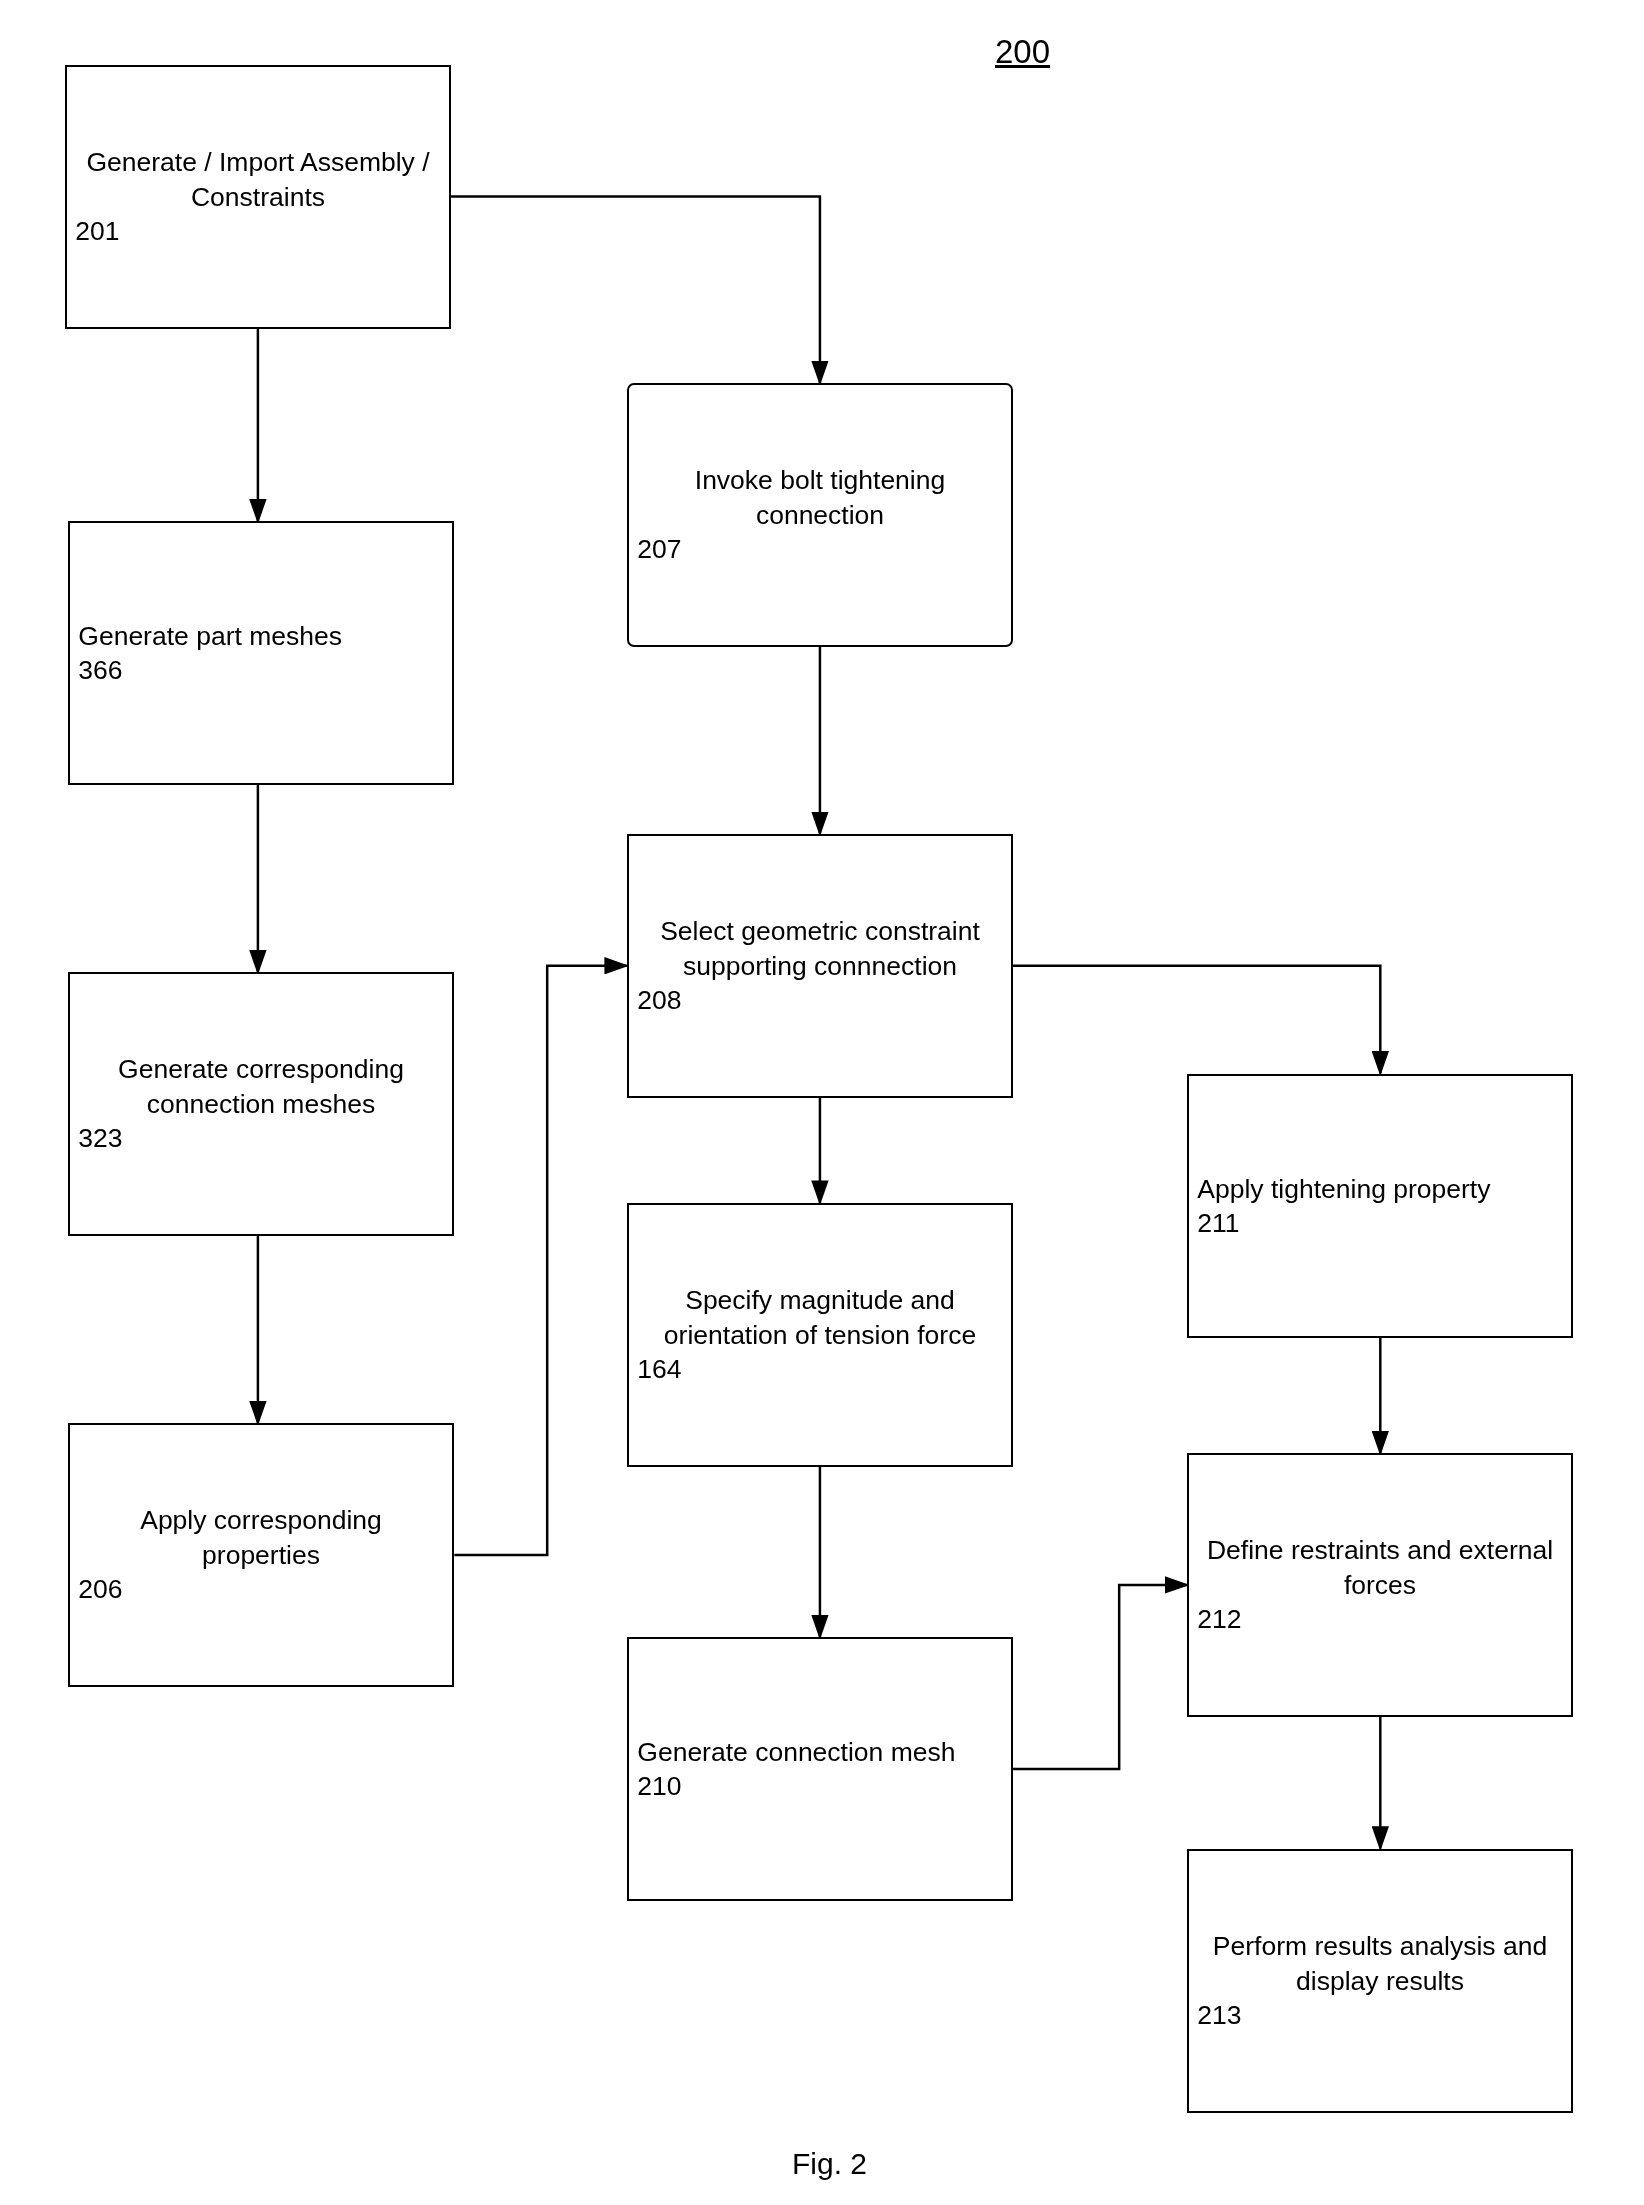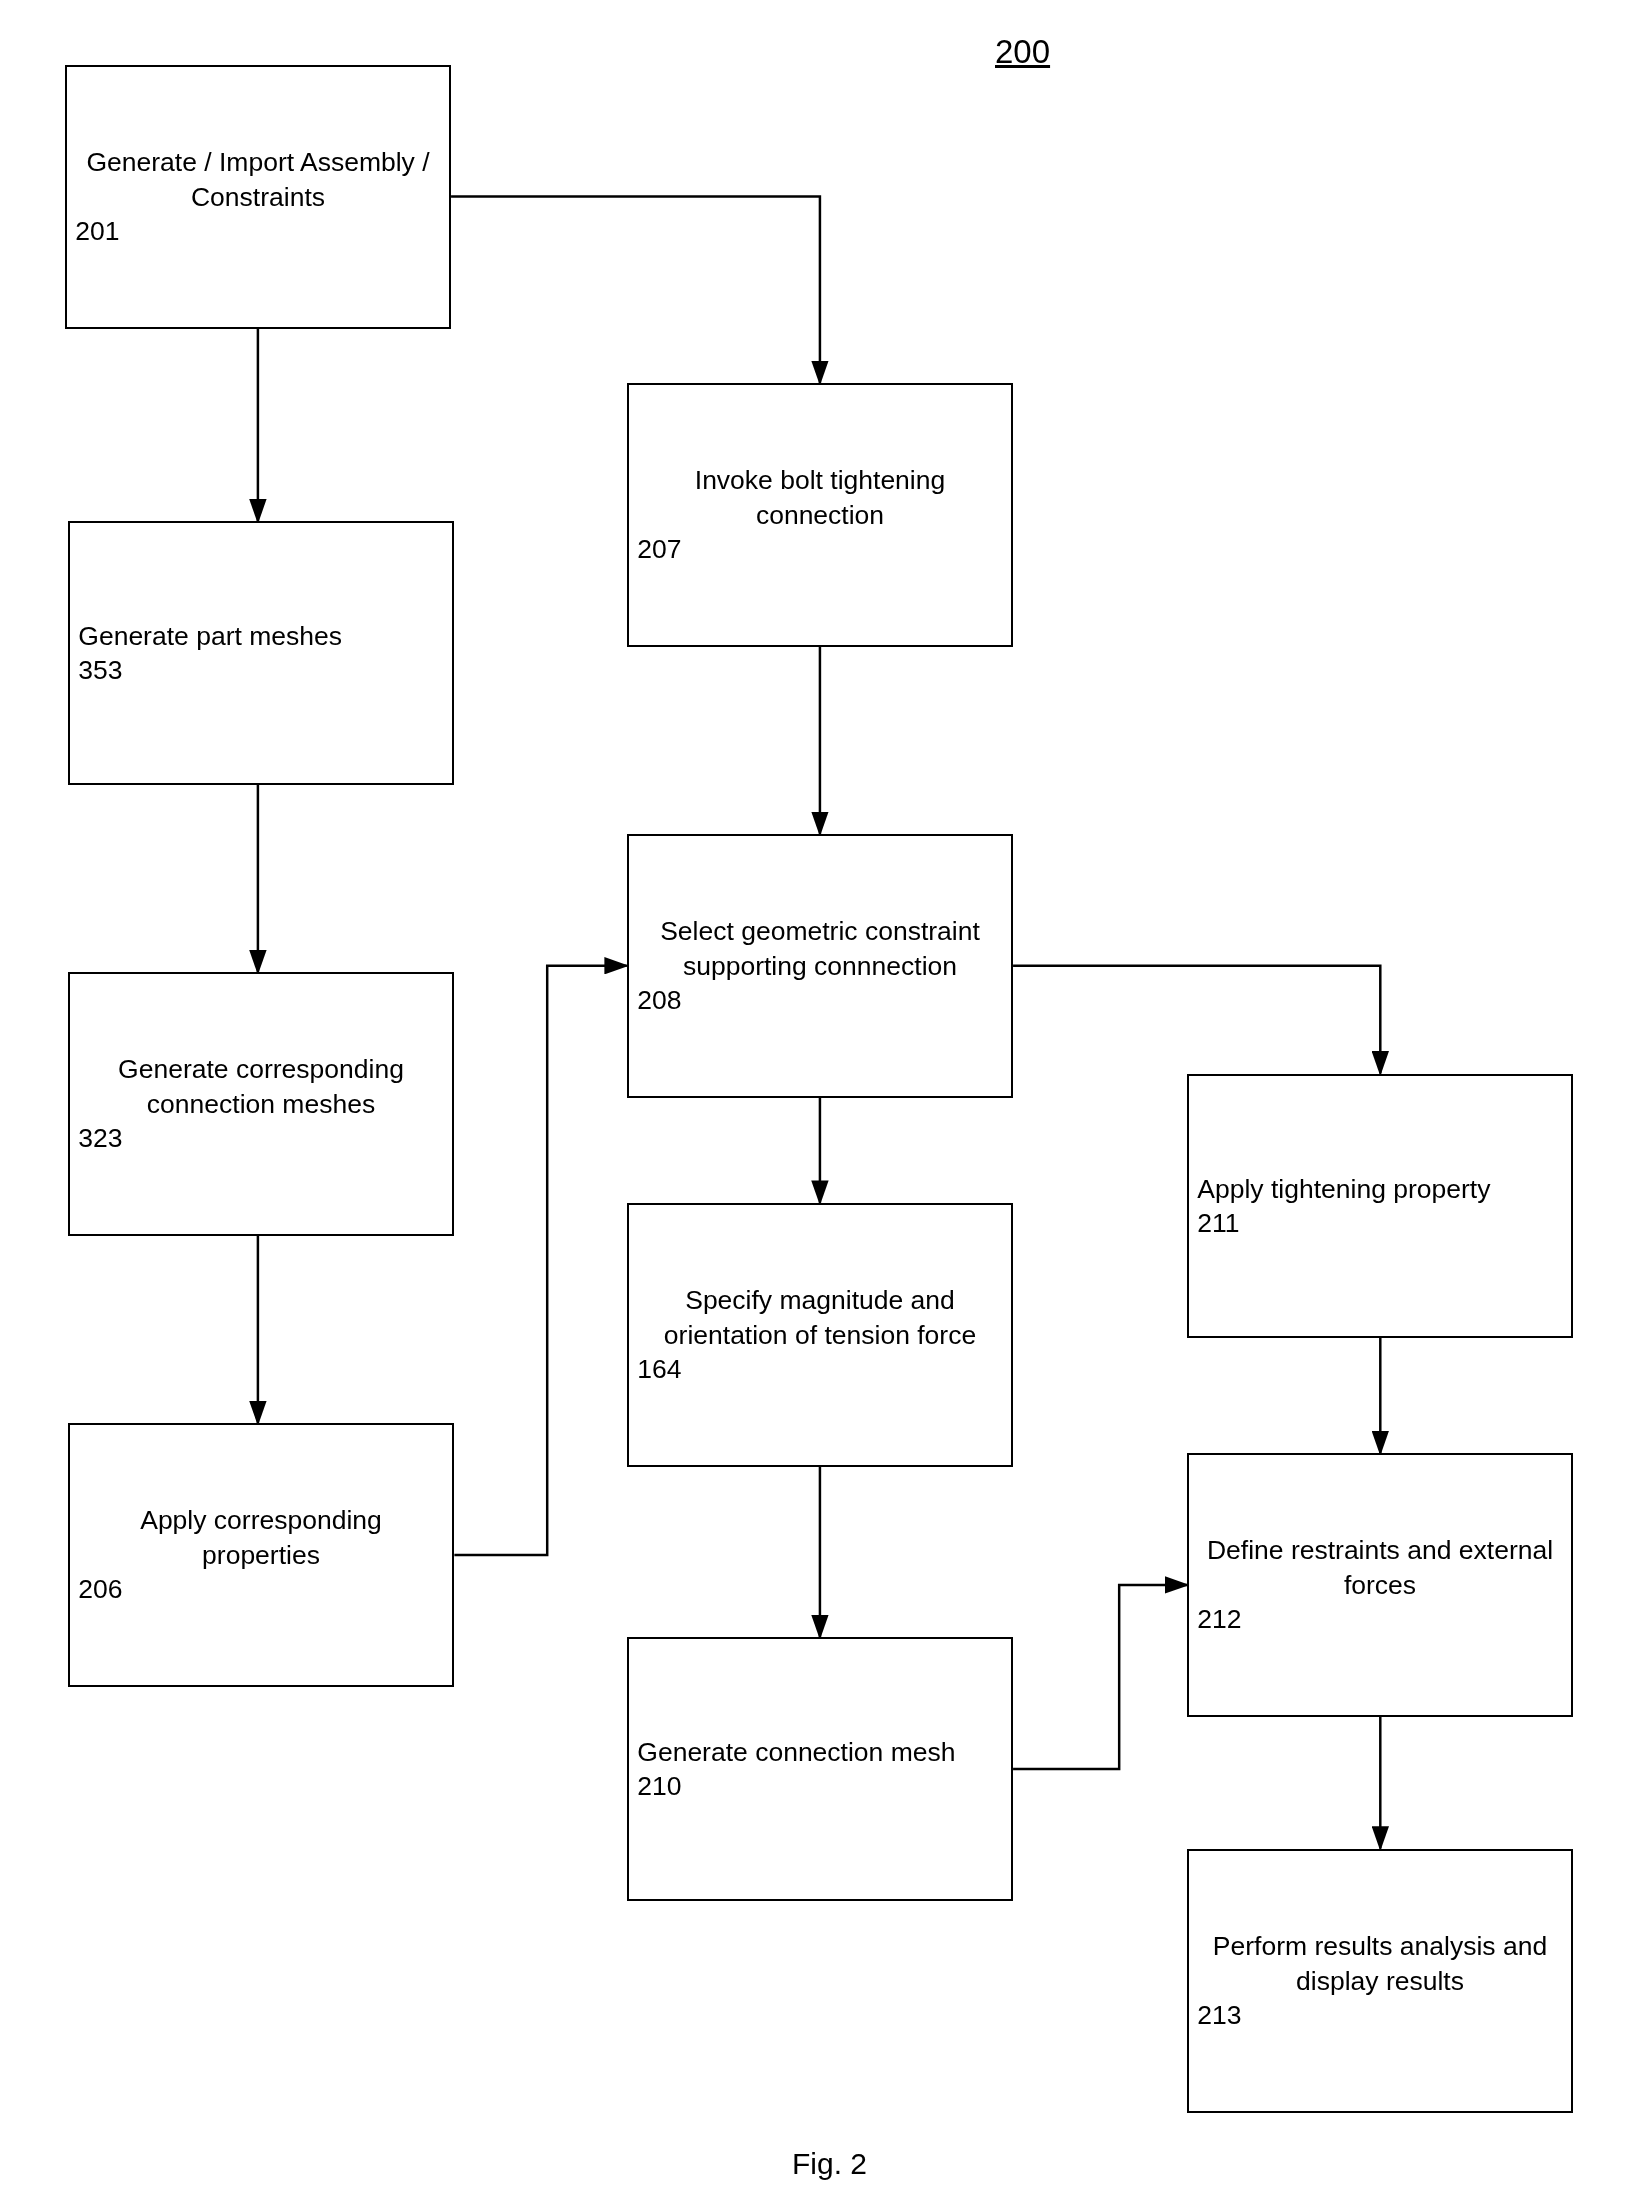--- a/index.html
+++ b/index.html
@@ -95,34 +95,34 @@
 
   </svg>
 
   <div class="box" style="left:65px; top:65px; width:386px; height:264px;">
     <span>Generate / Import Assembly / Constraints</span>
     <span>201</span>
   </div>
 
   <div class="box" style="left:68px; top:521px; width:386px; height:264px;">
     <span>Generate part meshes</span>
-    <span>353</span>
+    <span>366</span>
   </div>
 
   <div class="box" style="left:68px; top:972px; width:386px; height:264px;">
     <span>Generate corresponding connection meshes</span>
     <span>323</span>
   </div>
 
   <div class="box" style="left:68px; top:1423px; width:386px; height:264px;">
     <span>Apply corresponding properties</span>
     <span>206</span>
   </div>
 
-  <div class="box" style="left:627px; top:383px; width:386px; height:264px;">
+  <div class="box" style="left:627px; top:383px; width:386px; height:264px;border-radius:7px;">
     <span>Invoke bolt tightening connection</span>
     <span>207</span>
   </div>
 
   <div class="box" style="left:627px; top:834px; width:386px; height:264px;">
     <span>Select geometric constraint supporting connnection</span>
     <span>208</span>
   </div>
 
   <div class="box" style="left:627px; top:1203px; width:386px; height:264px;">

